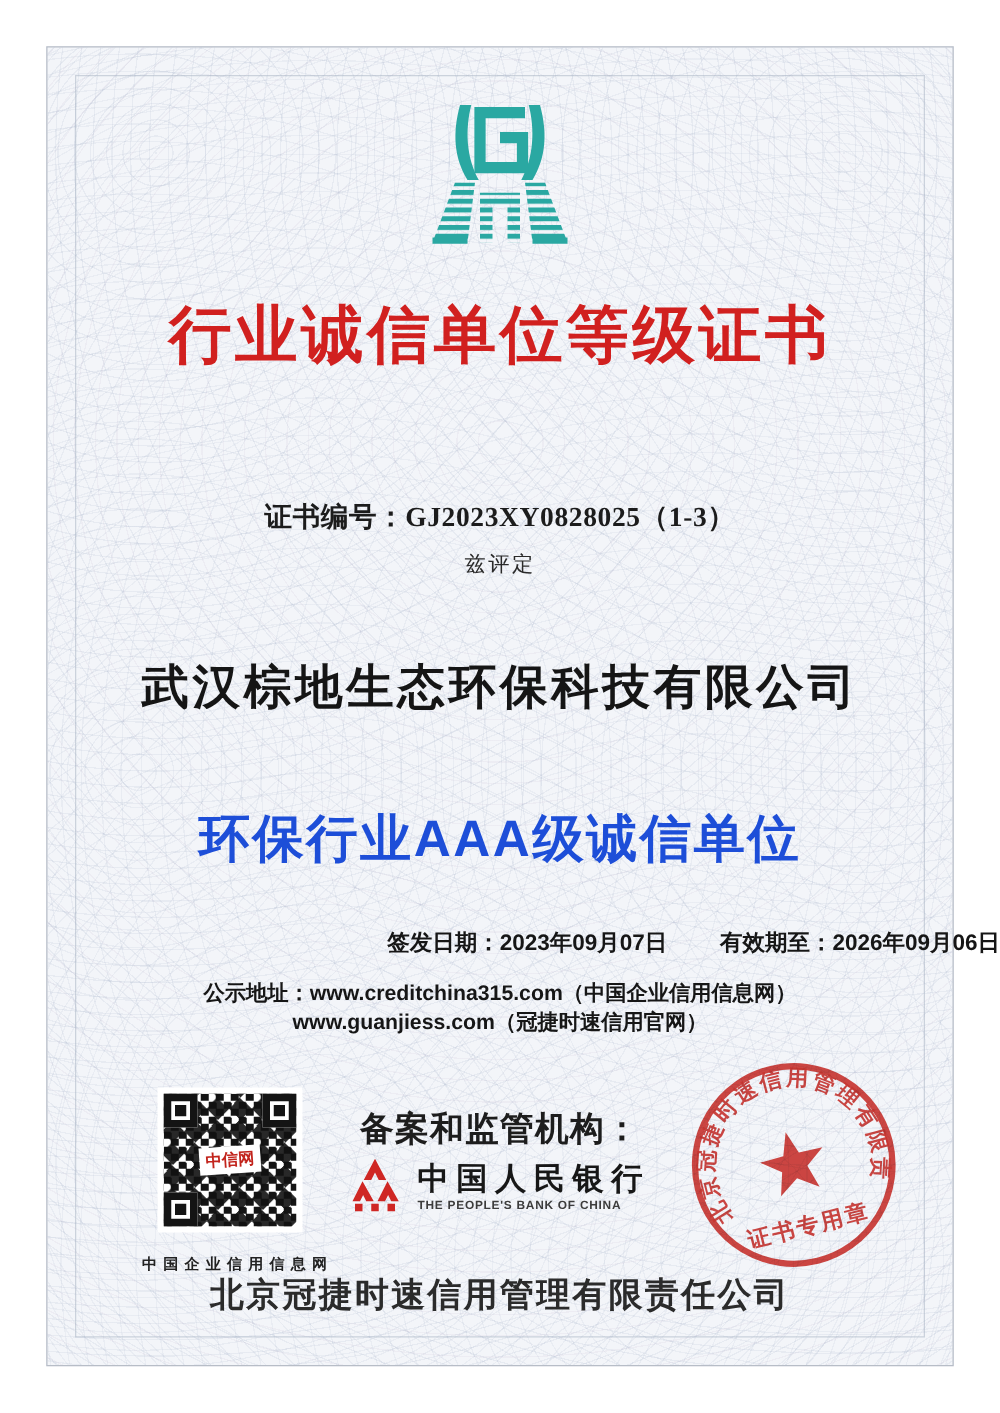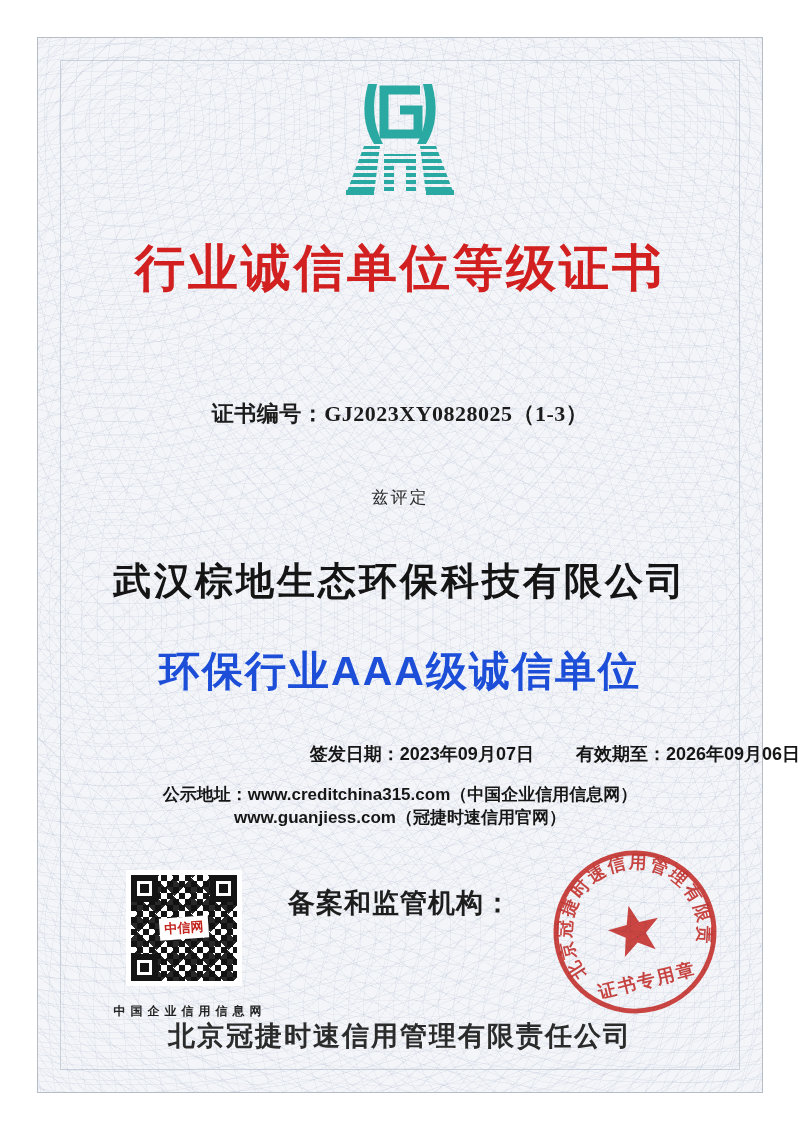--- a/index.html
+++ b/index.html
@@ -41,26 +41,26 @@
     color:#d1201f; letter-spacing:3px;
   }
   .subtitle {
     top:309px; font-size:20px; font-weight:800; color:#141414; letter-spacing:.5px;
   }
   .cert-no {
     top:399px; font-family:"Liberation Serif", serif;
     font-size:22px; font-weight:700; color:#1c1c1c; letter-spacing:.5px;
   }
   .hereby {
-    top:486px; font-family:Liberation Sans, sans-serif;
+    top:440px; font-family:Liberation Sans, sans-serif;
     font-size:17px; color:#2a2a2a; letter-spacing:2px;
   }
   .company {
     top:524px; font-family:"Liberation Serif", serif;
-    font-size:38px; font-weight:600; color:#151515; letter-spacing:3px;margin-top:32px;
+    font-size:38px; font-weight:600; color:#151515; letter-spacing:3px;
   }
   .rating {
     top:644px; font-size:41px; font-weight:900; color:#1d4ed8; letter-spacing:2px;
   }
   .dates-row {
     position:absolute; left:0; right:0; top:742px;
     display:flex; justify-content:flex-end; gap:42px;
     font-size:18px; font-weight:700; color:#161616;
   }
   .publicity { top:783px; font-size:17px; font-weight:700; color:#161616; line-height:23px; }
@@ -180,20 +180,38 @@
       <div class="finder tl"></div>
       <div class="finder tr"></div>
       <div class="finder bl"></div>
       <div class="qr-center">中信网</div>
     </div>
   </div>
   <div class="qr-caption">中国企业信用信息网</div>
 
   <div class="abs regulator-label">备案和监管机构：</div>
 
+  <div class="bank-row">
+    <span>
+      <svg width="40" height="44" viewBox="0 0 40 44" aria-hidden="true">
+        <g fill="#cf2724">
+          <path d="M20,1 L11,18 h6 l3,-6 3,6 h6 Z"></path>
+          <path d="M10,19 L2,35 h6 l2.5,-5 2.5,5 h6 Z"></path>
+          <path d="M30,19 L22,35 h6 l2.5,-5 2.5,5 h6 Z"></path>
+          <rect x="4" y="37" width="6" height="6"></rect>
+          <rect x="17" y="37" width="6" height="6"></rect>
+          <rect x="30" y="37" width="6" height="6"></rect>
+        </g>
+      </svg>
+    </span>
+    <span class="bank-text">
+      <div class="bank-cn">中国人民银行</div>
+      <div class="bank-en">THE PEOPLE'S BANK OF CHINA</div>
+    </span>
+  </div>
 
   <div class="seal">
     <svg width="174" height="174" viewBox="-87 -87 174 174" aria-hidden="true">
       <defs>
         <path id="sealArc" d="M -56,31 A 64,64 0 1 1 56,31" fill="none"></path>
       </defs>
       <circle cx="0" cy="0" r="79" fill="none" stroke="#cf2e28" stroke-width="5" opacity=".92"></circle>
       <path d="M0,-27 L6.4,-8.8 L25.7,-8.3 L10.4,3.3 L15.9,21.8 L0,10.9 L-15.9,21.8 L-10.4,3.3 L-25.7,-8.3 L-6.4,-8.8 Z" fill="#cf2e28" opacity=".92"></path>
       <text font-size="17.5" font-weight="700" fill="#cf2e28" letter-spacing="2.5" font-family="Liberation Serif, serif" opacity=".92">
         <textPath href="#sealArc" startOffset="2">北京冠捷时速信用管理有限责任公司</textPath>

